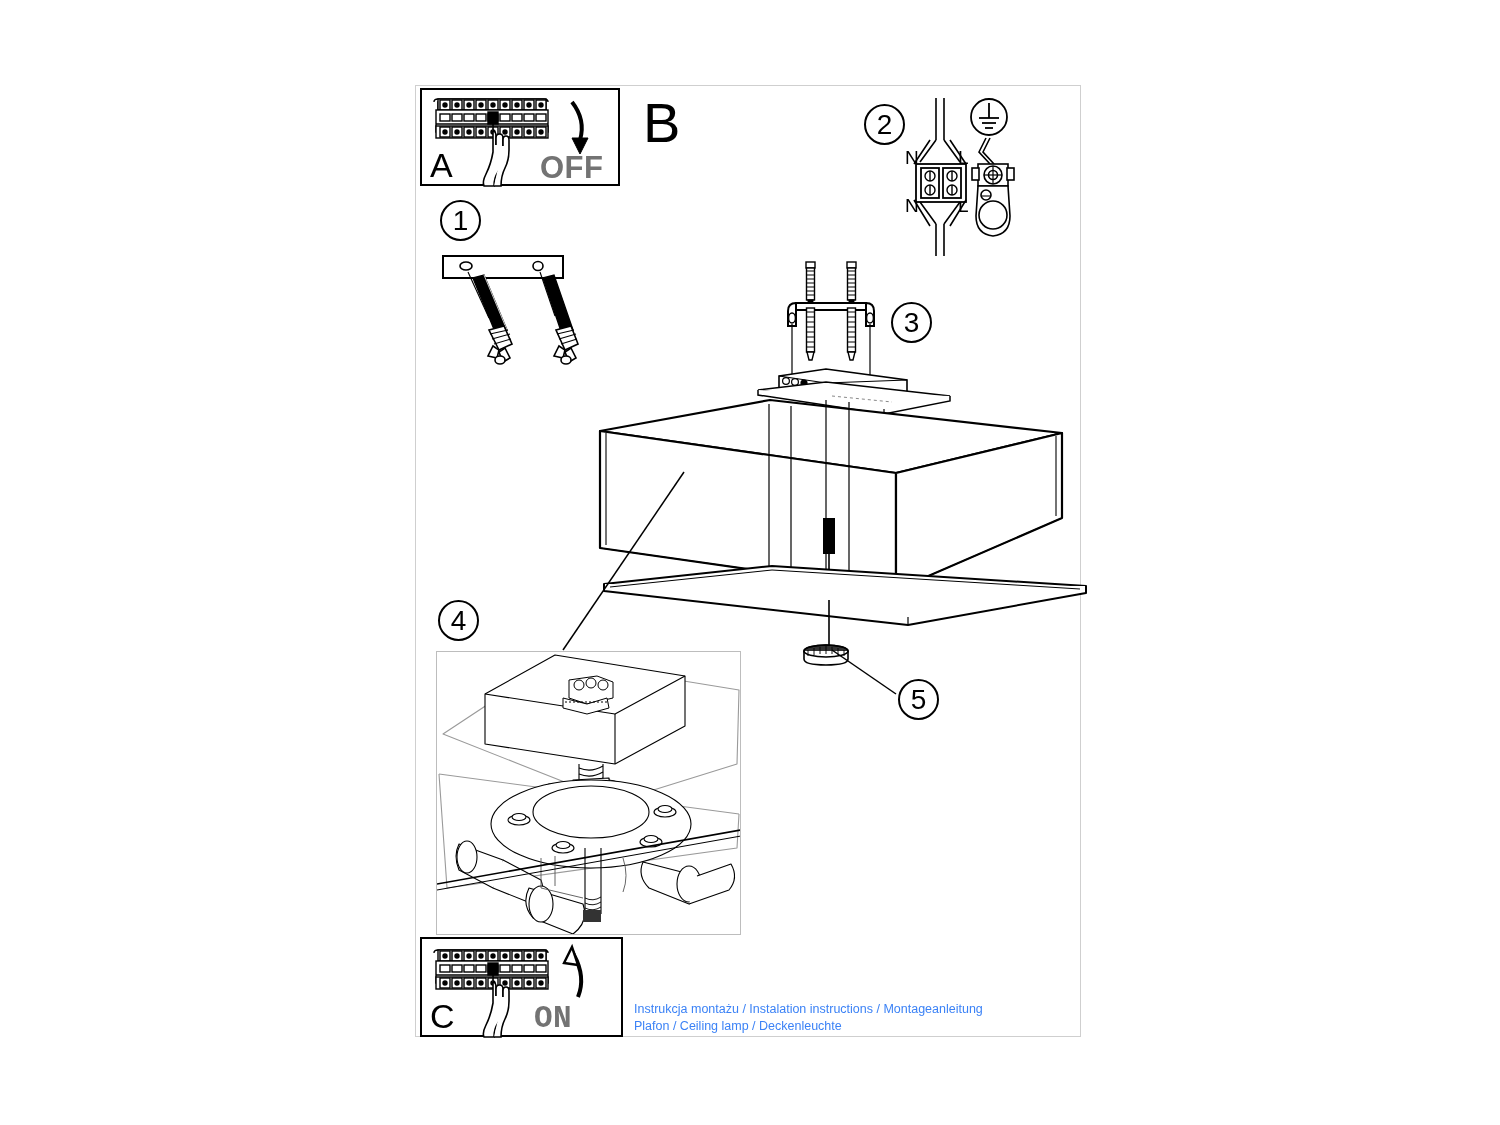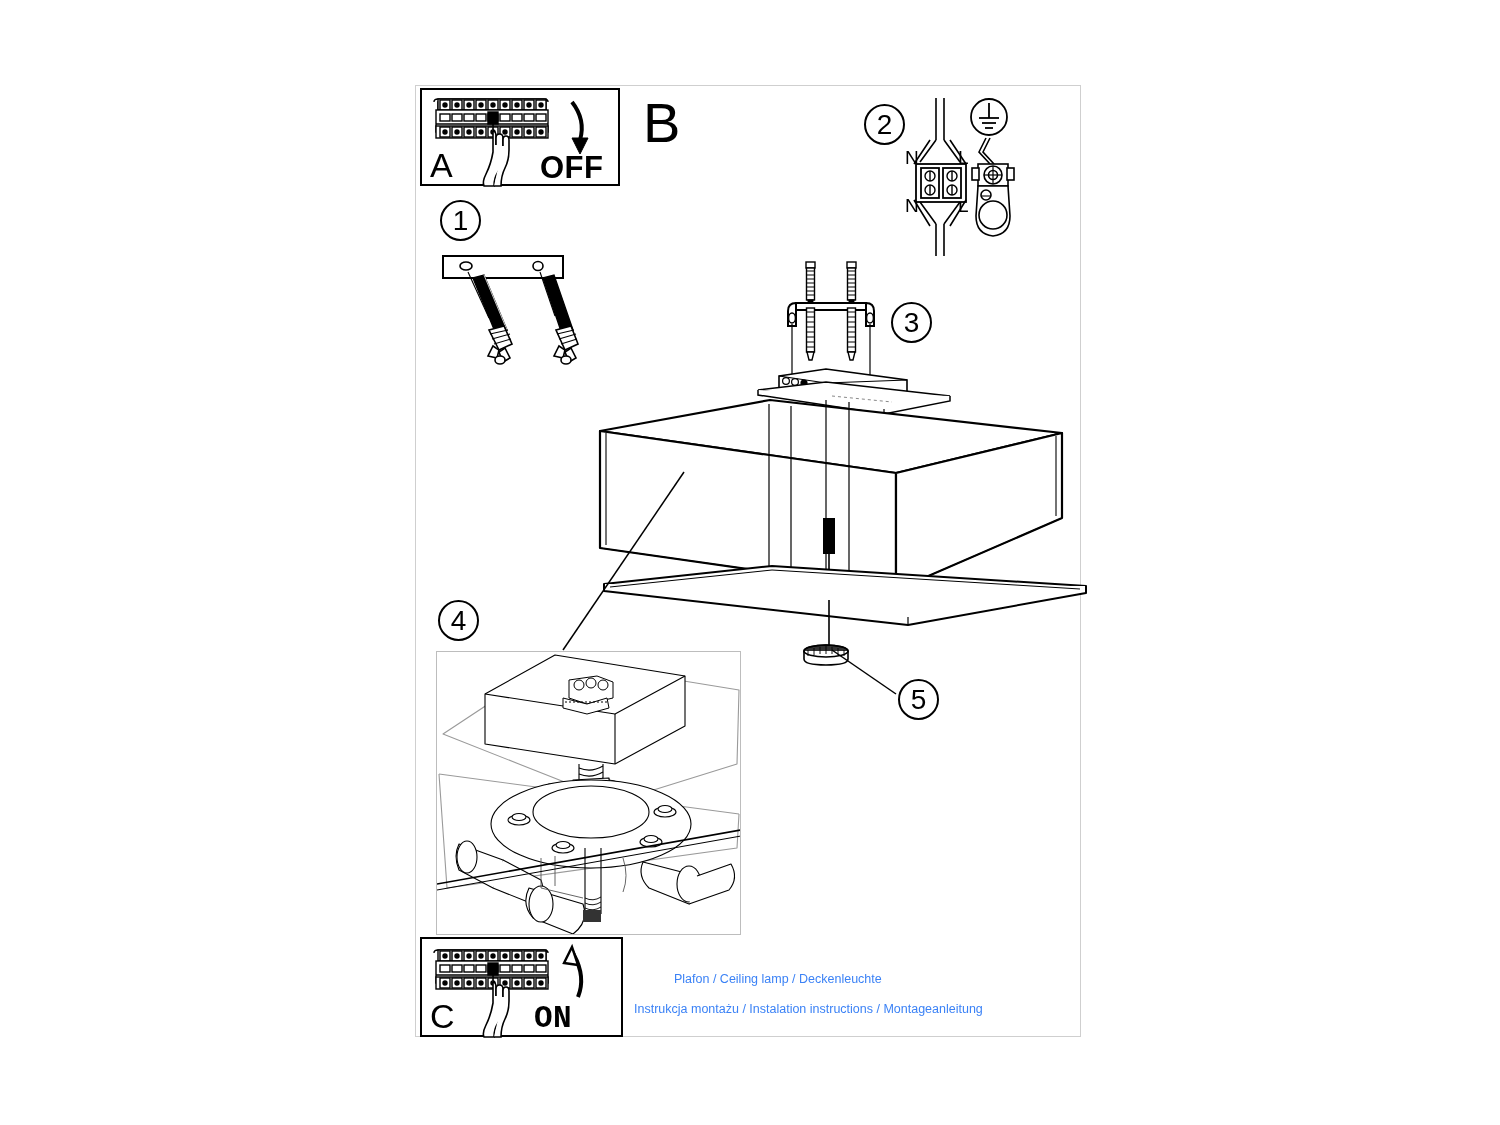--- a/index.html
+++ b/index.html
@@ -52,21 +52,21 @@
     font-size: 34px;
     line-height: 1;
     color: #000;
     font-family: "Liberation Sans", sans-serif;
   }
   .panel-word {
     position: absolute;
     font-size: 31px;
     font-weight: 700;
     line-height: 1;
-    color: #000000;
+    color: #737373;
     letter-spacing: 0.5px;
   }
   #letter-b {
     position: absolute;
     left: 643px;
     top: 95px;
     font-size: 56px;
     line-height: 1;
     color: #000;
     font-family: "Liberation Sans", sans-serif;
@@ -106,21 +106,21 @@
 
   .caption {
     position: absolute;
     font-size: 12.5px;
     color: #3b82f6;
     line-height: 18px;
     white-space: nowrap;
     font-family: "Liberation Sans", sans-serif;
   }
   #caption-1 { left: 634px; top: 1000px; }
-  #caption-2 { left: 634px; top: 970px; margin-left: 40px; }
+  #caption-2 { left: 634px; top: 1017px; }
 
   svg.overlay {
     position: absolute;
     left: 0; top: 0;
     width: 1500px;
     height: 1125px;
     pointer-events: none;
   }
   svg.inbox { position:absolute; left:0; top:0; }
 </style>

